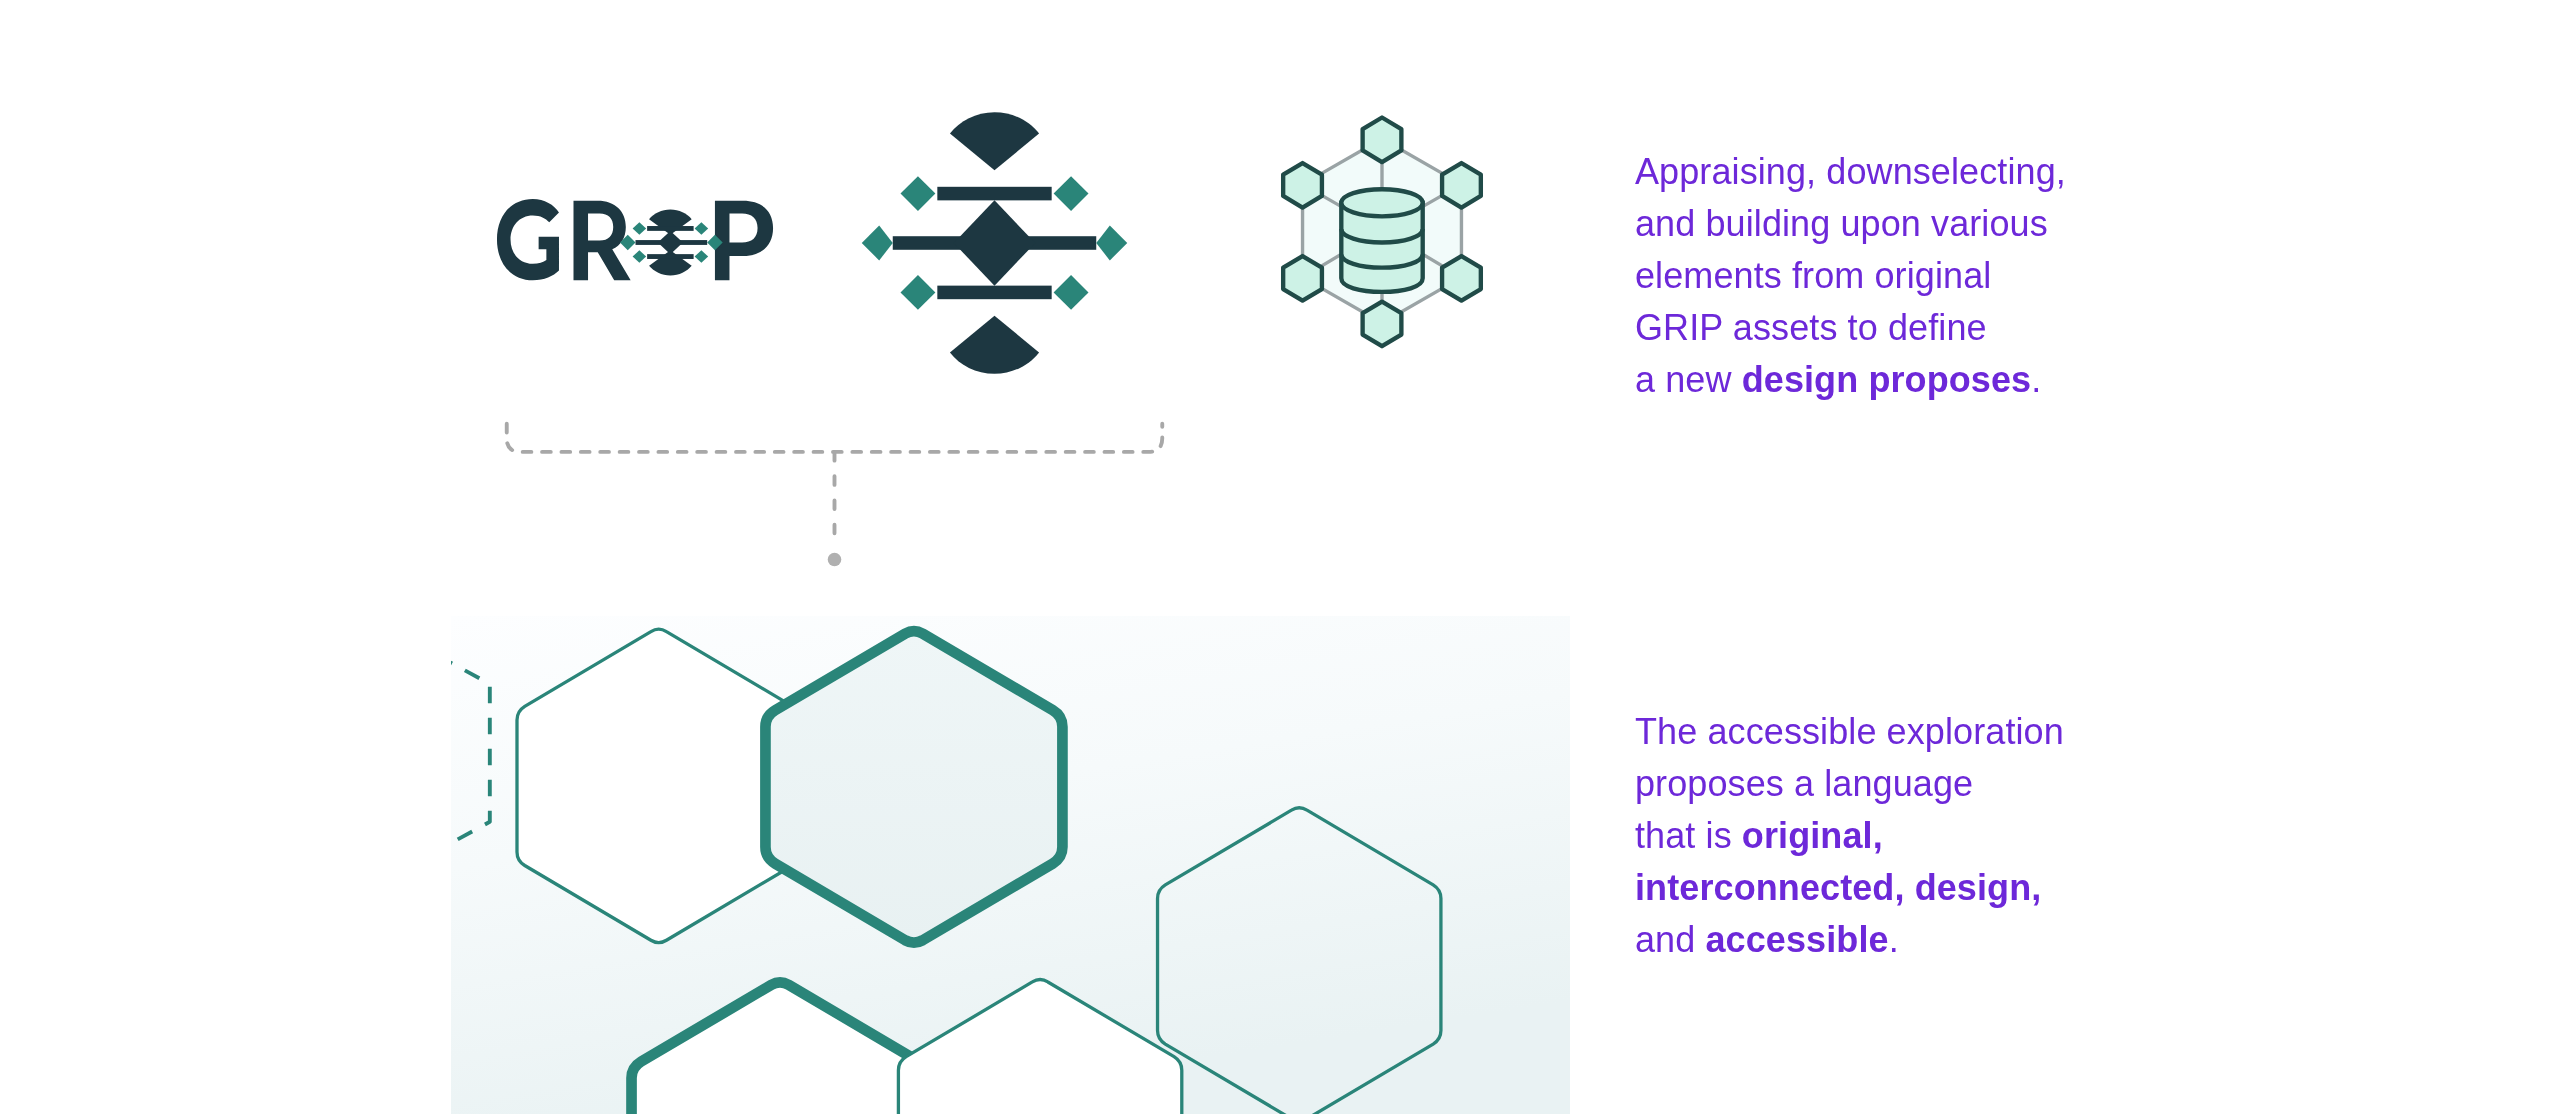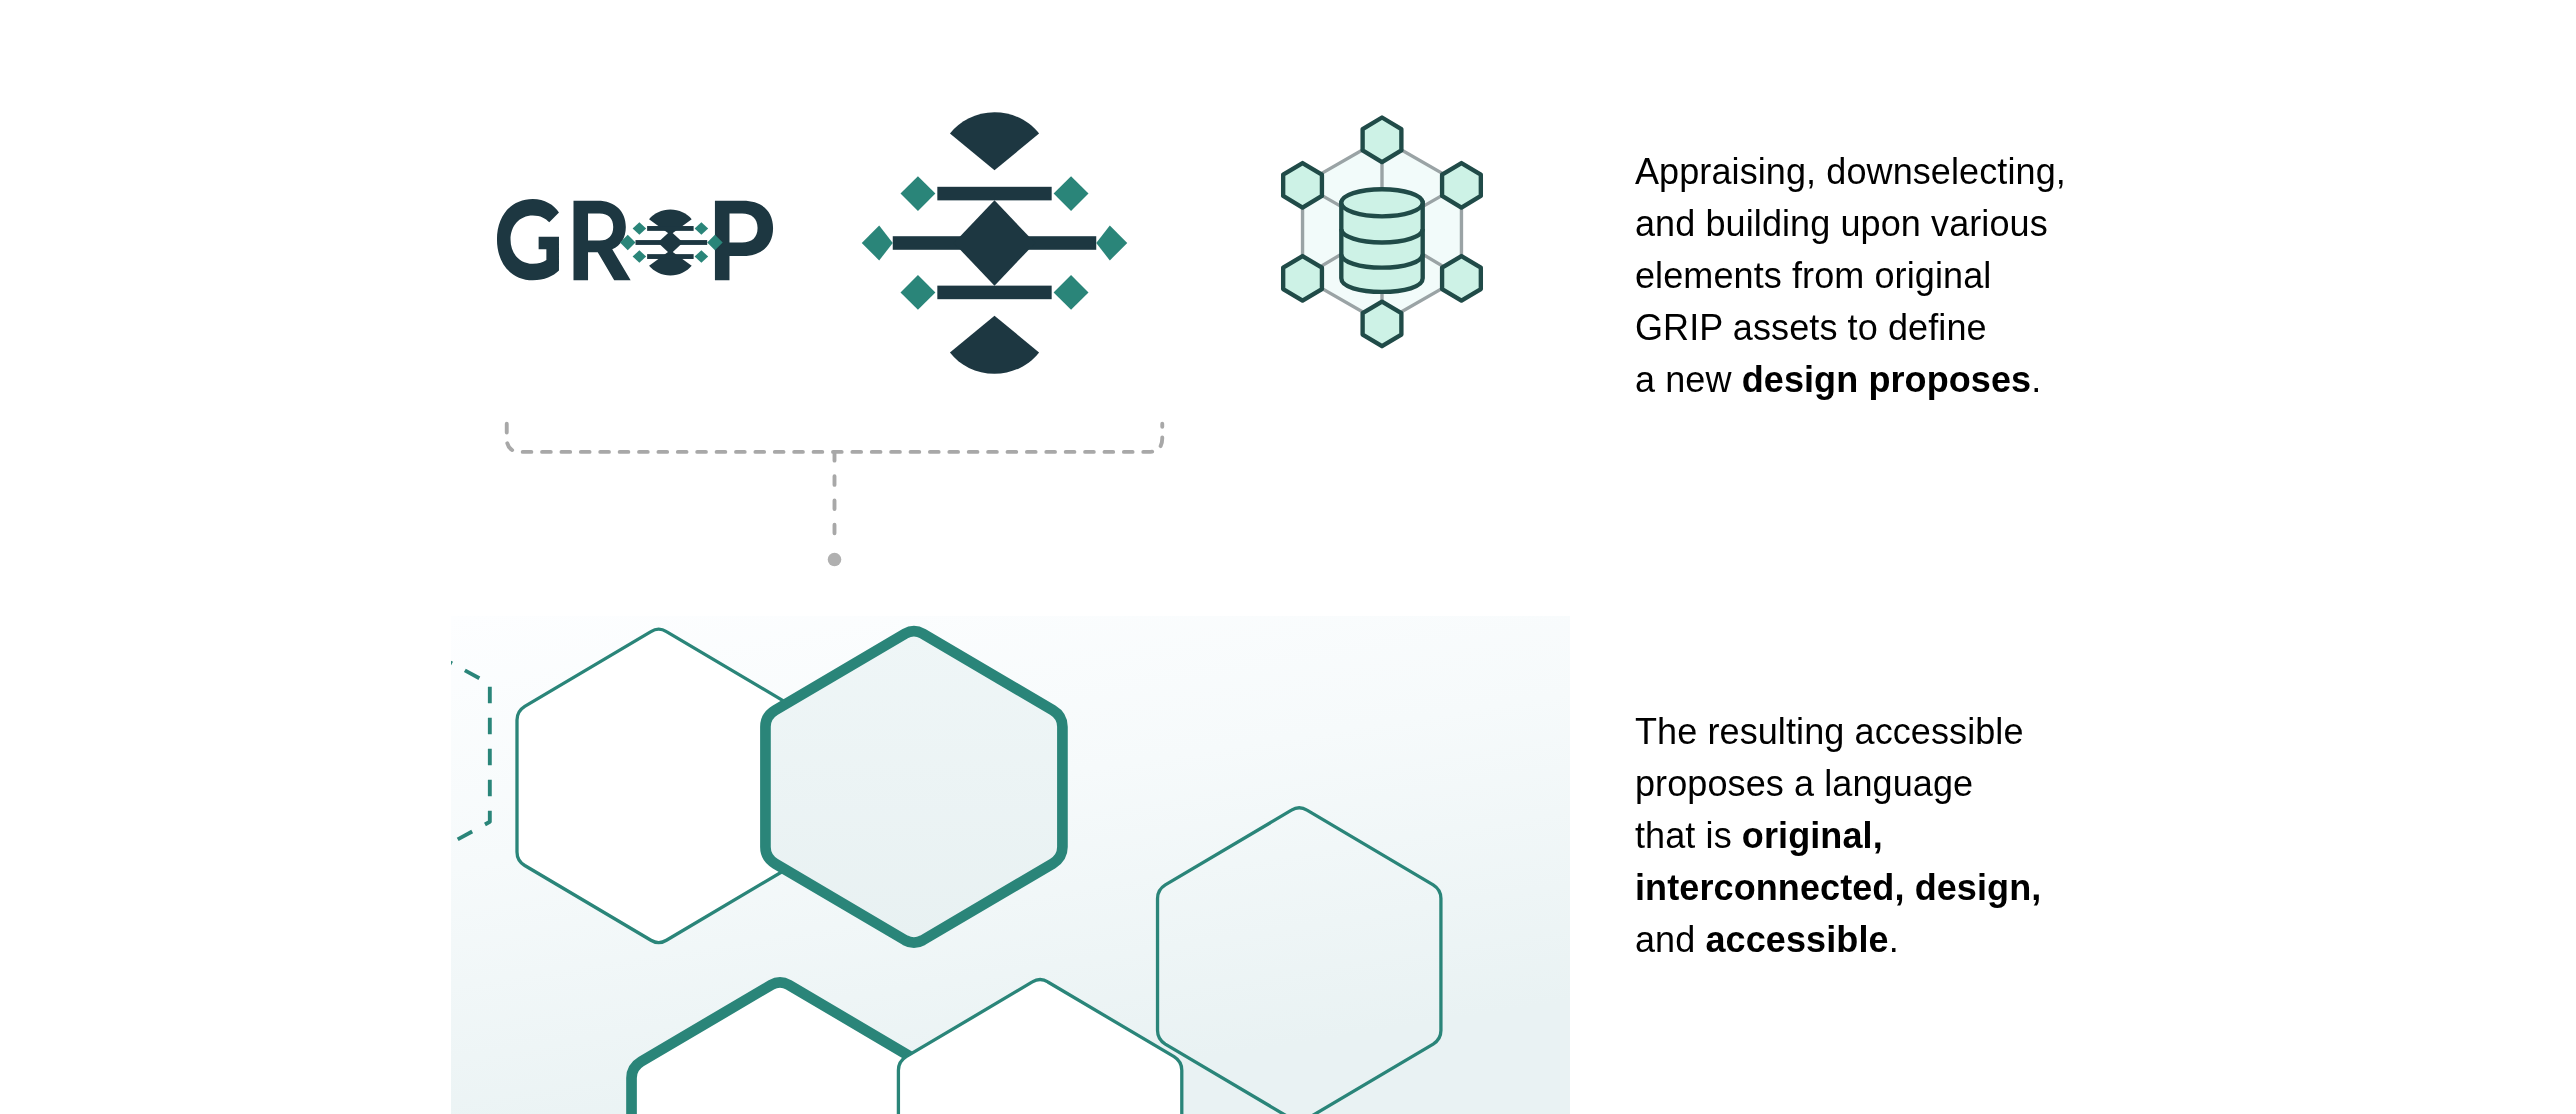--- a/index.html
+++ b/index.html
@@ -70,21 +70,21 @@
     position: absolute;
     left: 1635px;
     width: 582px;
   }
   .para-1 { top: 146px; }
   .para-2 { top: 706px; }
   .para {
     font-size: 36px;
     line-height: 52px;
     font-weight: 400;
-    color: #000000;
+    color: #6d28d9;
     letter-spacing: 0.1px;
   }
   .para b { font-weight: 700; }
 </style>
 </head>
 <body>
 
 <div id="stage">
 
   <div class="icon-row">
@@ -236,21 +236,21 @@
       <span>Appraising, downselecting,</span><br>
       <span>and building upon various</span><br>
       <span>elements from original</span><br>
       <span>GRIP assets to define</span><br>
       <span>a new </span><b>design proposes</b><span>.</span>
     </div>
   </div>
 
   <div class="text-col para-2">
     <div class="para">
-      <span>The resulting accessible</span><br>
+      <span>The accessible exploration</span><br>
       <span>proposes a language</span><br>
       <span>that is </span><b>original,</b><br>
       <b>interconnected, design,</b><br>
       <span>and </span><b>accessible</b><span>.</span>
     </div>
   </div>
 
 </div>
 
 

